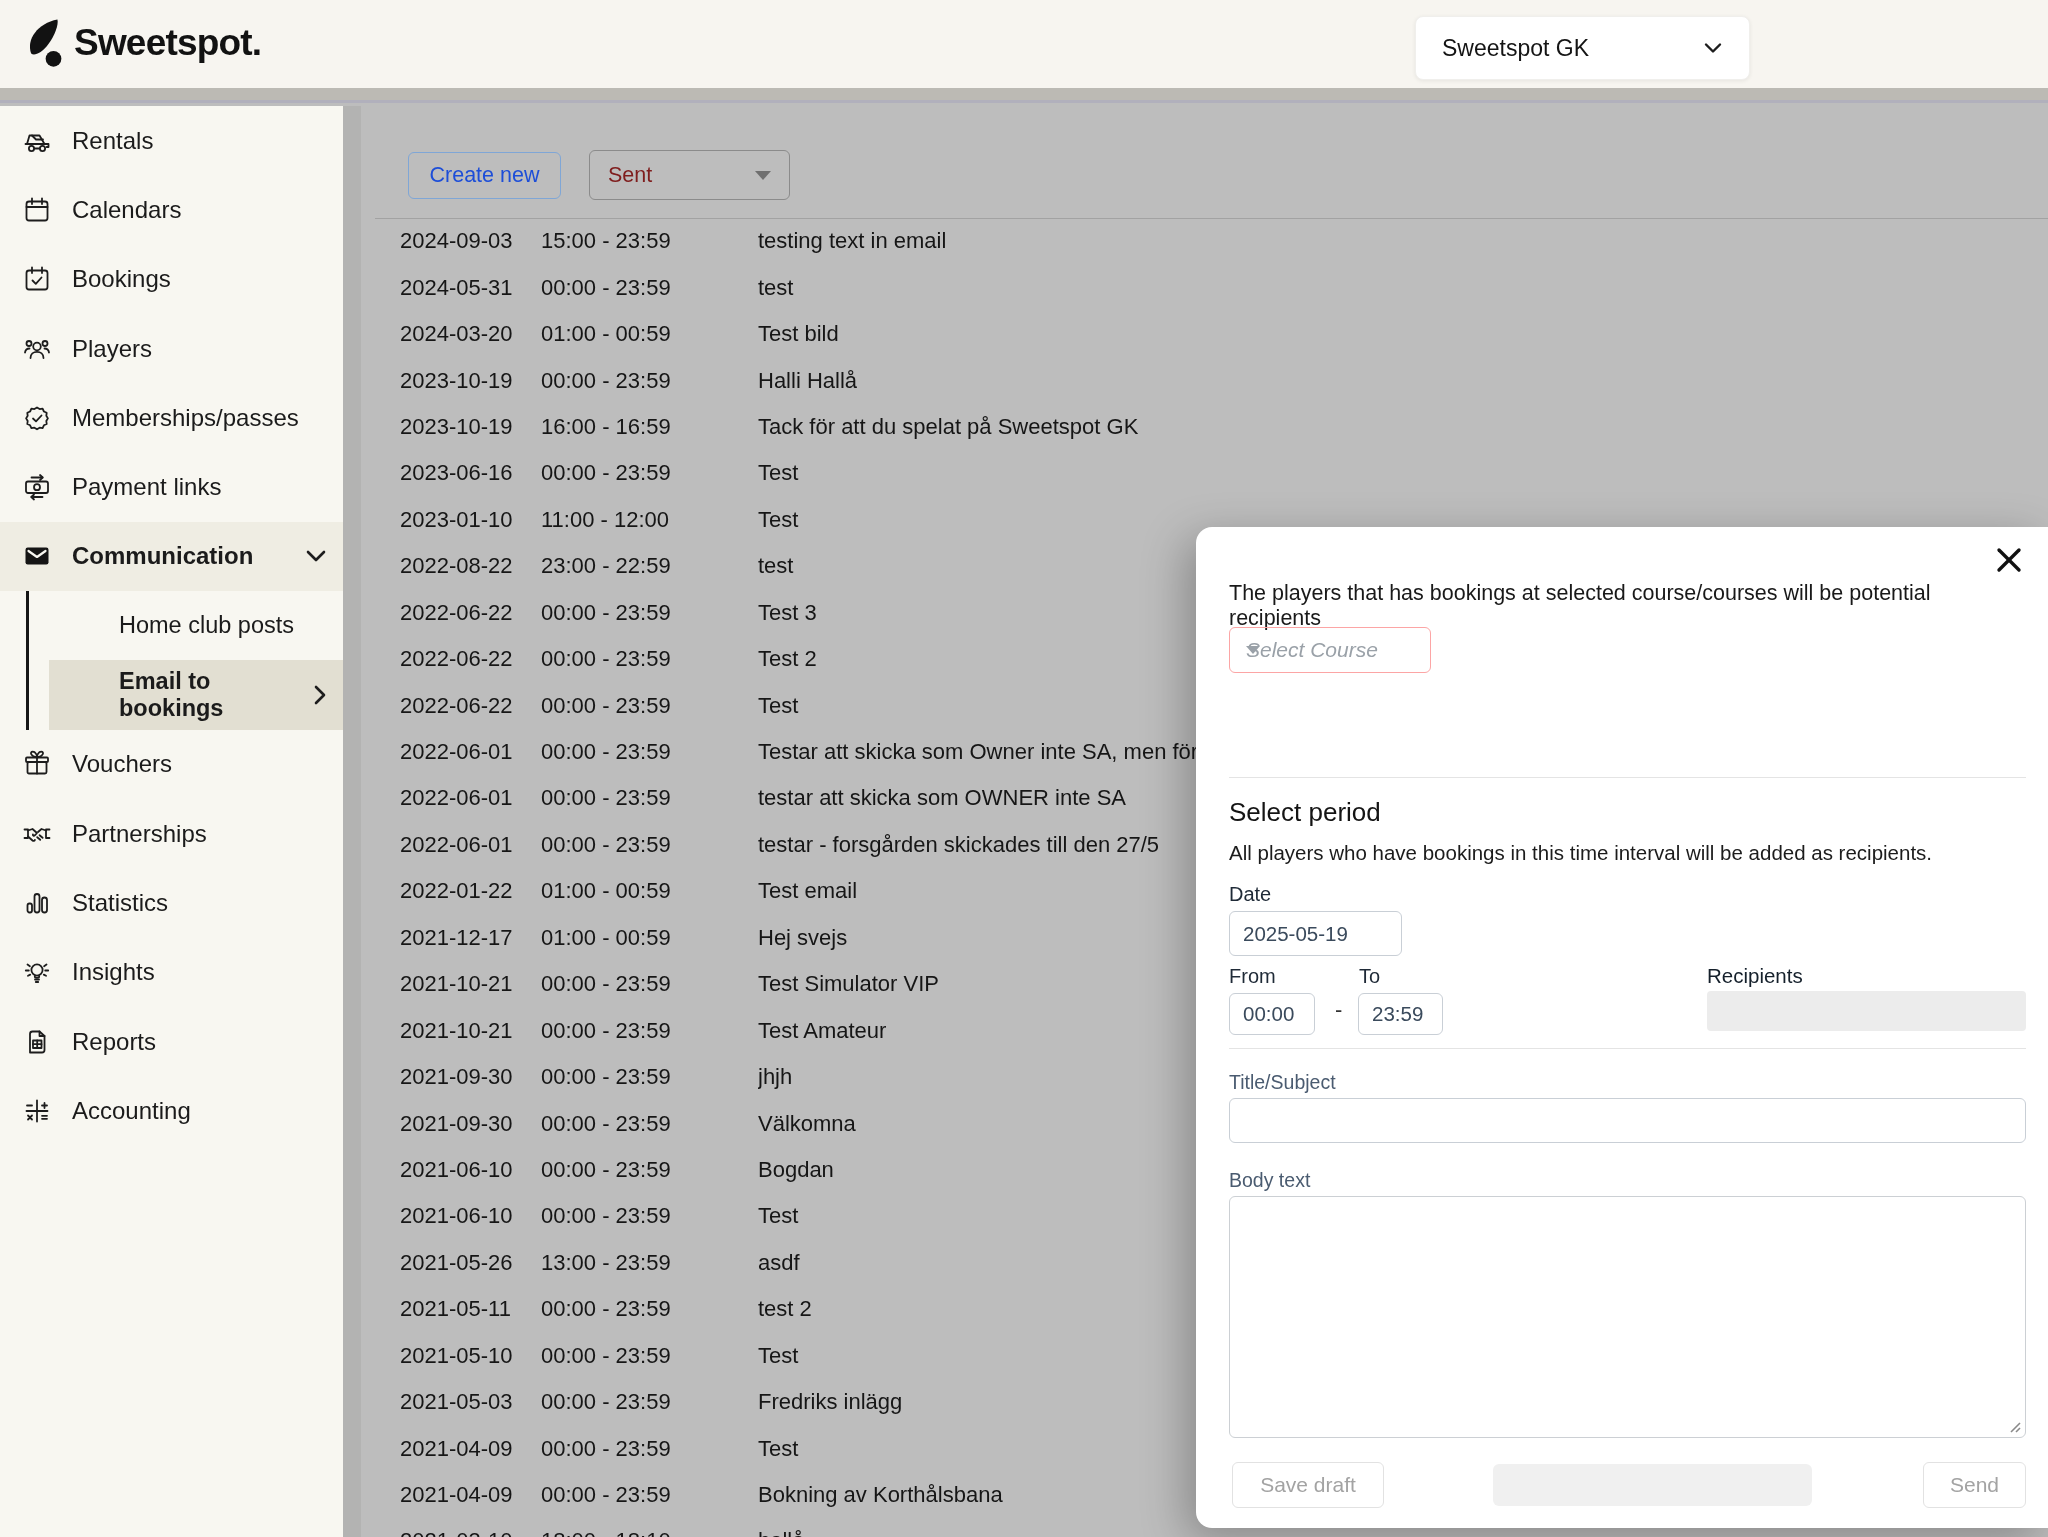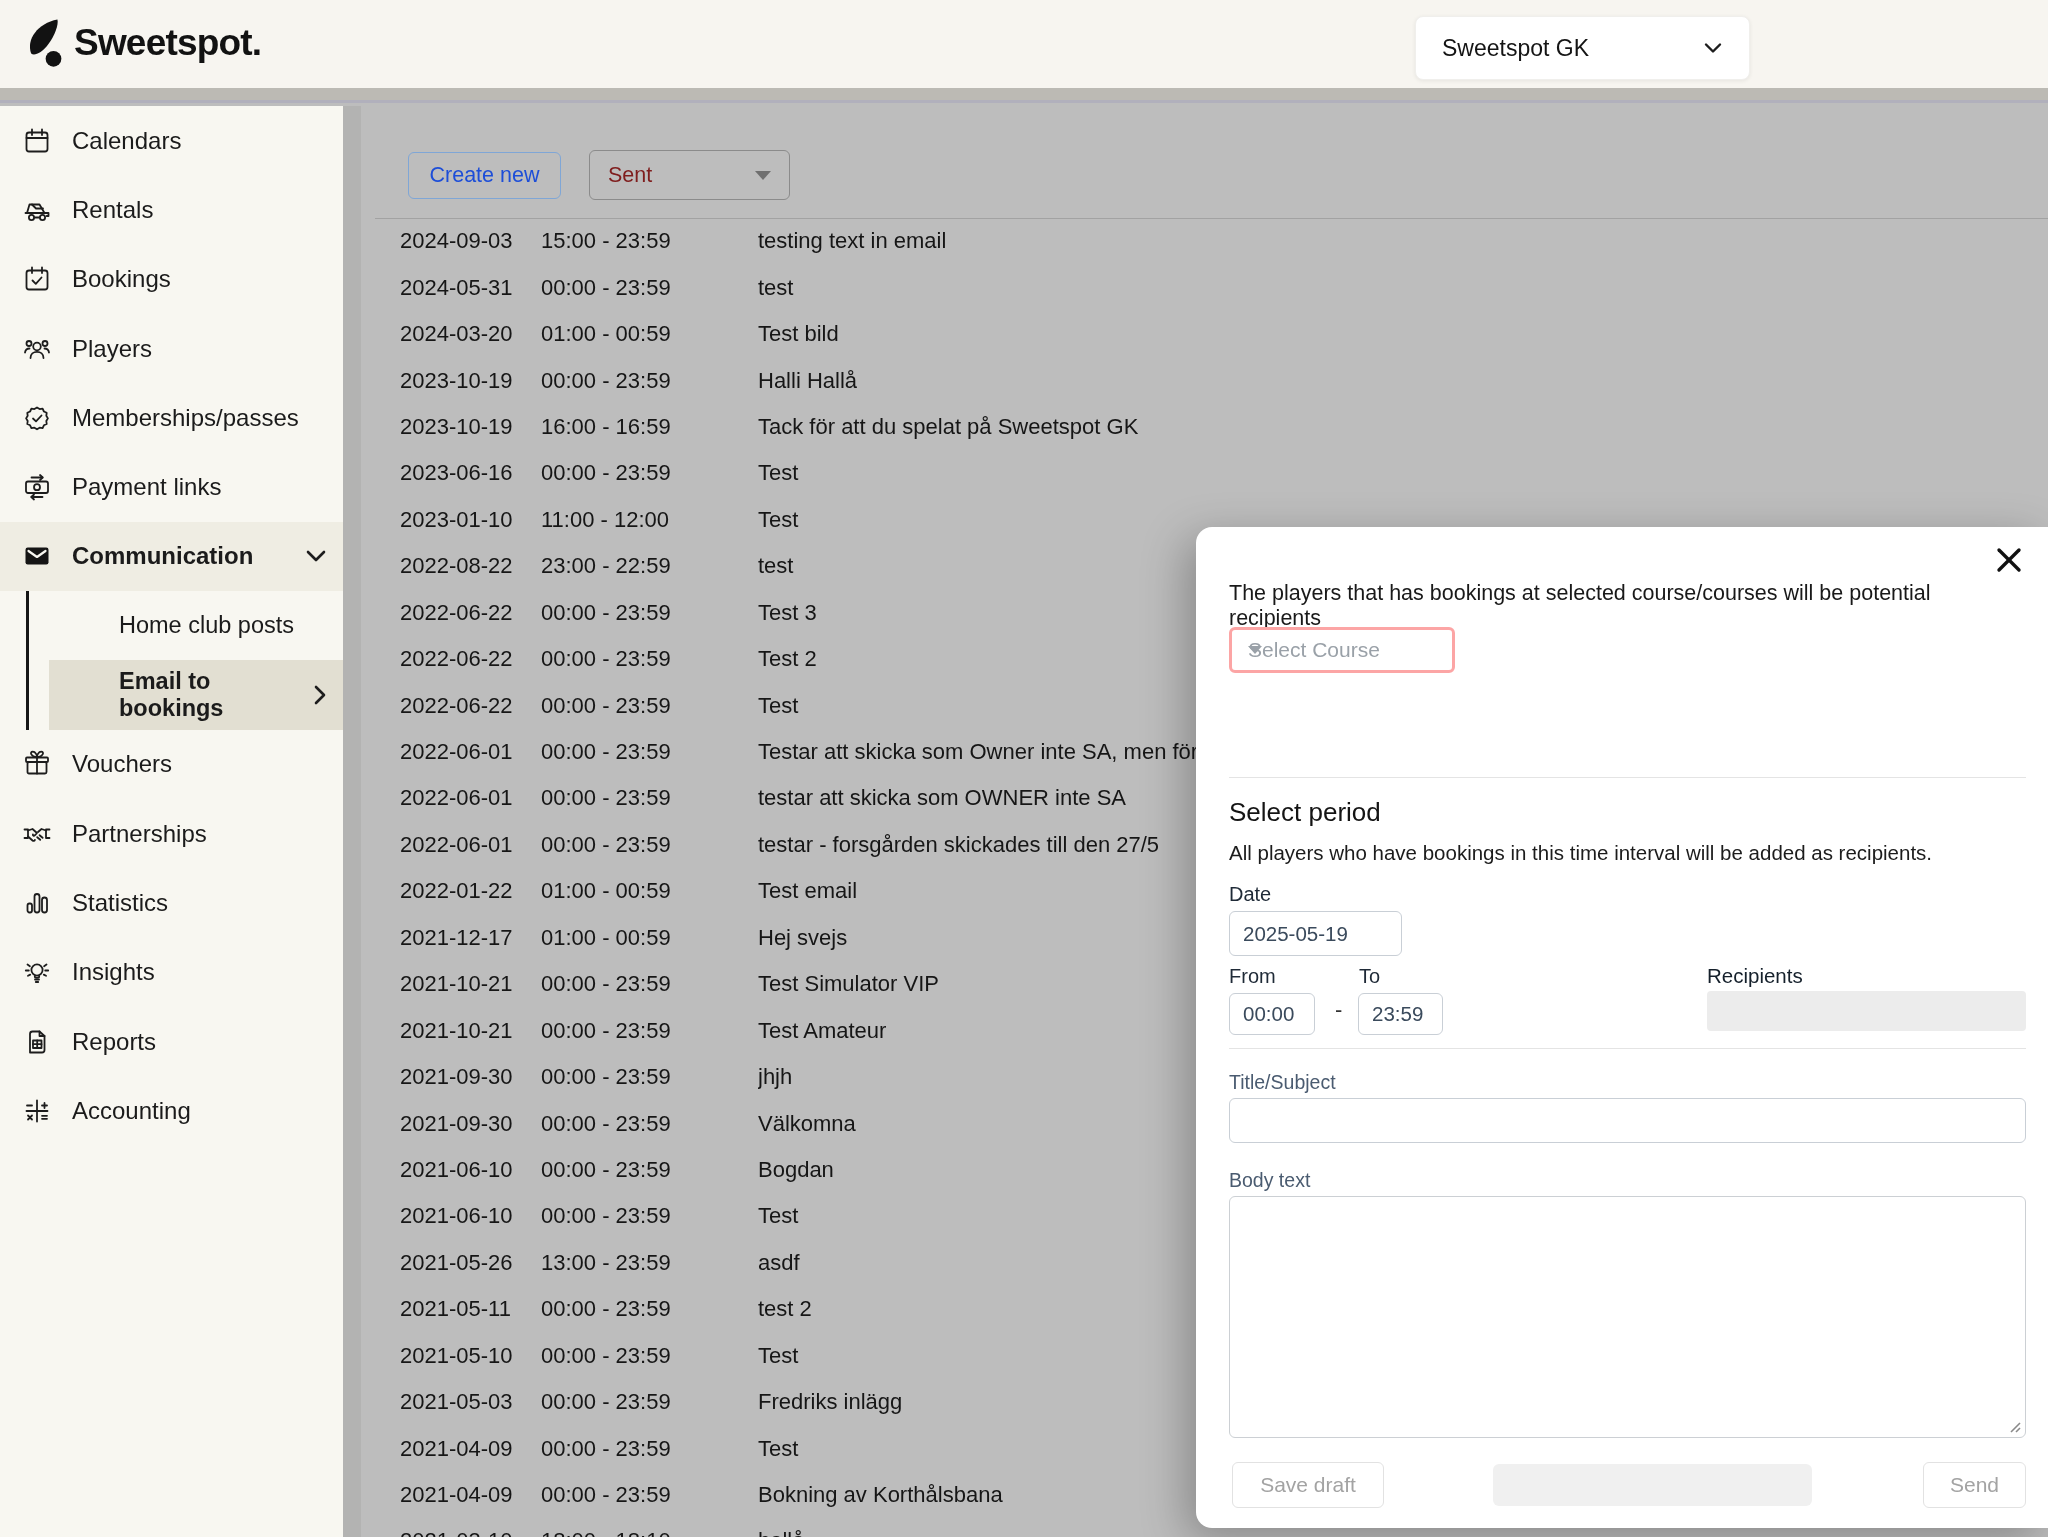--- a/index.html
+++ b/index.html
@@ -46,22 +46,22 @@
   .col-date { margin-left:39px; width:141px; flex:none; }
   .col-time { width:217px; flex:none; }
   .col-subject { flex:1; }
 
   
   .modal { position:absolute; left:1196px; top:527px; width:852px; height:1001px; background:#fff;
     border-radius:16px 0 0 16px; box-shadow:-10px 12px 45px rgba(0,0,0,.28); z-index:10; }
   .modal * { position:absolute; }
   .m-close { top:16px; right:22px; width:34px; height:34px; display:flex; align-items:center; justify-content:center; cursor:pointer; background:none; border:none; }
   .m-intro { left:33px; top:54px; right:36px; font-size:21.5px; color:#191919; position:absolute; }
-  .m-course { left:33px; top:100px; width:226px; height:46px; border:3px solid #fca5a5; border-radius:6px;
-    display:flex; align-items:center; justify-content:space-between; padding:0 16px; color:#9aa1a8; font-size:21px; }
+  .m-course { left:33px; top:100px; width:202px; height:46px; border:1px solid #fca5a5; border-radius:6px;
+    display:flex; align-items:center; justify-content:space-between; padding:0 16px; color:#9aa1a8; font-size:21px;font-style:italic; }
   .m-course .caret-down { border-top-color:#9aa1a8; border-left-width:7px; border-right-width:7px; border-top-width:8px; position:static; }
   .m-div { left:33px; right:22px; height:1px; background:#e4e4e4; }
   .m-period-h { left:33px; top:270px; font-size:26px; font-weight:500; color:#141414; }
   .m-period-d { left:33px; top:314px; font-size:20.5px; color:#1c1c1c; }
   .m-label { font-size:20px; color:#1f2a37; }
   .m-label-blue { font-size:19.5px; color:#4a5b70; }
   .m-input { border:1px solid #c9cfd6; border-radius:6px; padding:0 13px; font-size:20.5px; color:#3a4a5c;
     font-family:"Liberation Sans", sans-serif; background:#fff; outline:none; }
   .m-date-input { left:33px; top:384px; width:173px; height:45px; }
   .m-from-input { left:33px; top:466px; width:86px; height:42px; }
@@ -98,38 +98,38 @@
     </svg>
   </div>
 </div>
 
 <div class="topstrip"></div>
 
 <nav class="sidebar">
 
   <div class="nav-row">
     <svg class="ic line-ic" viewBox="0 0 30 30">
-      <rect x="4.5" y="6.5" width="21" height="19" rx="2.5"></rect>
-      <line x1="10" y1="3.5" x2="10" y2="9"></line>
-        <line x1="20" y1="3.5" x2="20" y2="9"></line>
-      <line x1="4.5" y1="12" x2="25.5" y2="12"></line>
-    </svg>
-    <span>Calendars</span>
-  </div>
-
-  <div class="nav-row">
-    <svg class="ic line-ic" viewBox="0 0 30 30">
       <path d="M5 18 l2.5-8.5 h10 l5 8.5"></path>
       <path d="M10 9.5 l4 4 h7"></path>
       <path d="M3.5 18 h23 v3 h-1.8"></path>
       <circle cx="9.5" cy="22.5" r="2.6"></circle>
         <circle cx="20.5" cy="22.5" r="2.6"></circle>
       <path d="M12.5 22.5 h5.2"></path>
     </svg>
     <span>Rentals</span>
+  </div>
+
+  <div class="nav-row">
+    <svg class="ic line-ic" viewBox="0 0 30 30">
+      <rect x="4.5" y="6.5" width="21" height="19" rx="2.5"></rect>
+      <line x1="10" y1="3.5" x2="10" y2="9"></line>
+        <line x1="20" y1="3.5" x2="20" y2="9"></line>
+      <line x1="4.5" y1="12" x2="25.5" y2="12"></line>
+    </svg>
+    <span>Calendars</span>
   </div>
 
   <div class="nav-row">
     <svg class="ic line-ic" viewBox="0 0 30 30">
       <rect x="4.5" y="6.5" width="21" height="19" rx="2.5"></rect>
       <line x1="10" y1="3.5" x2="10" y2="9"></line>
         <line x1="20" y1="3.5" x2="20" y2="9"></line>
       <polyline points="10.5,16.5 13.8,19.8 19.5,13.5"></polyline>
     </svg>
     <span>Bookings</span>

